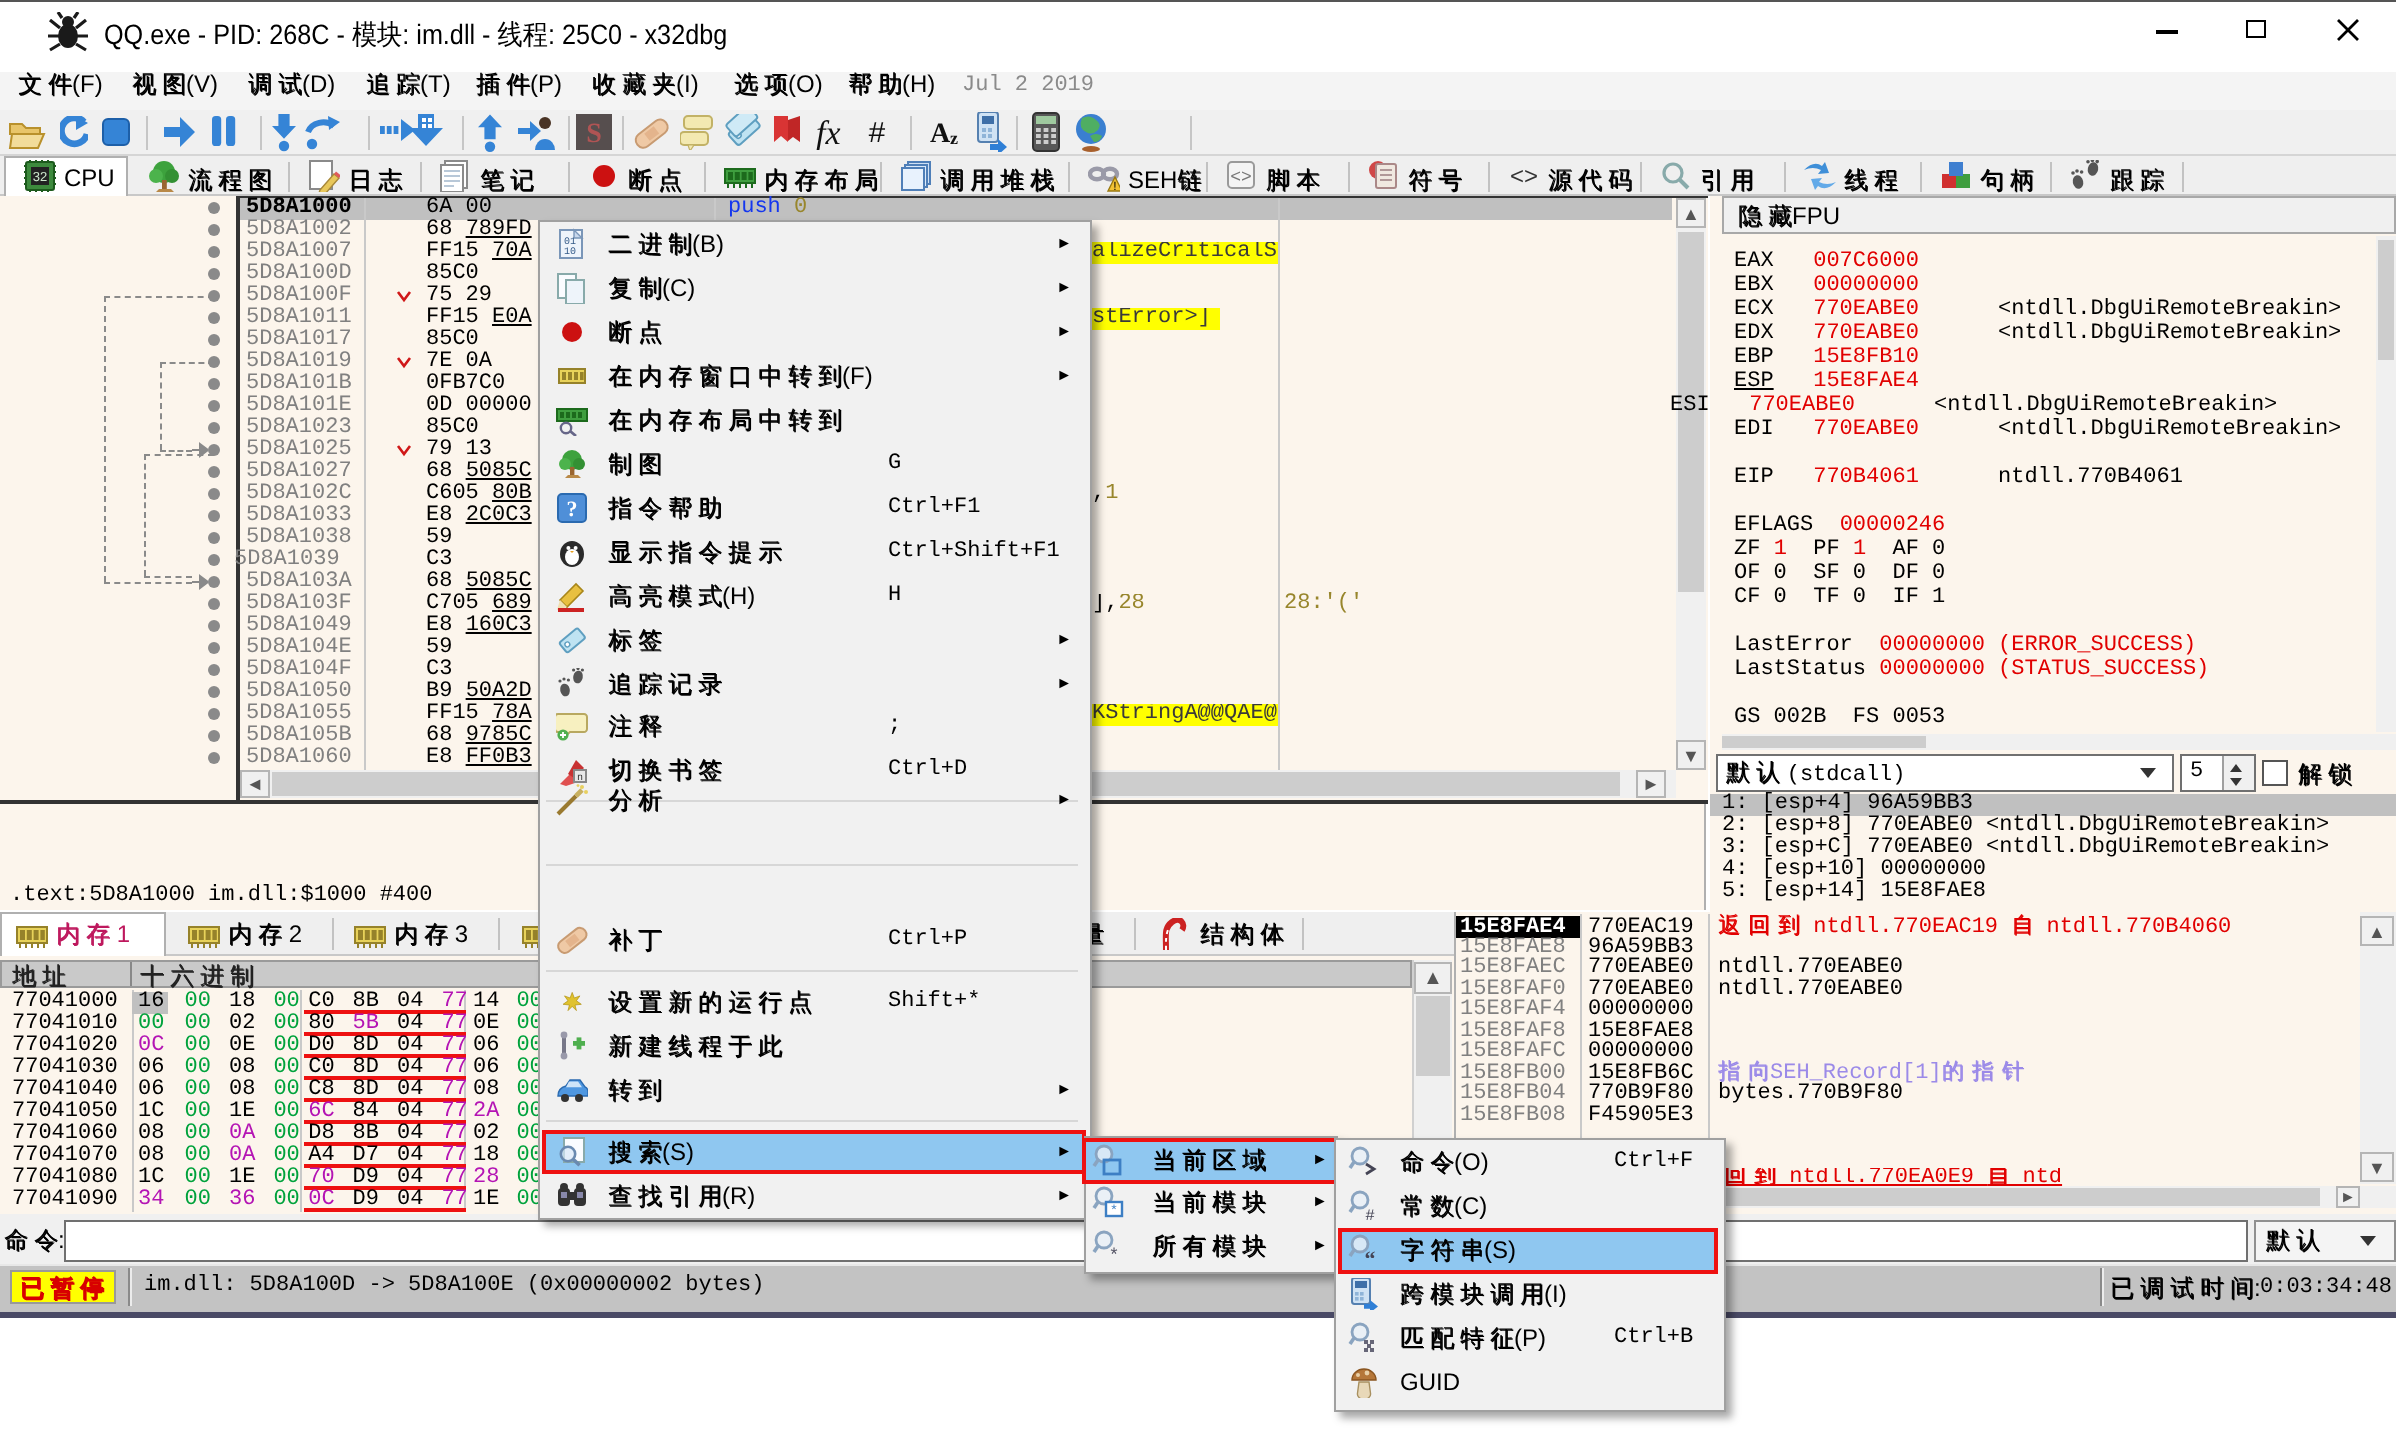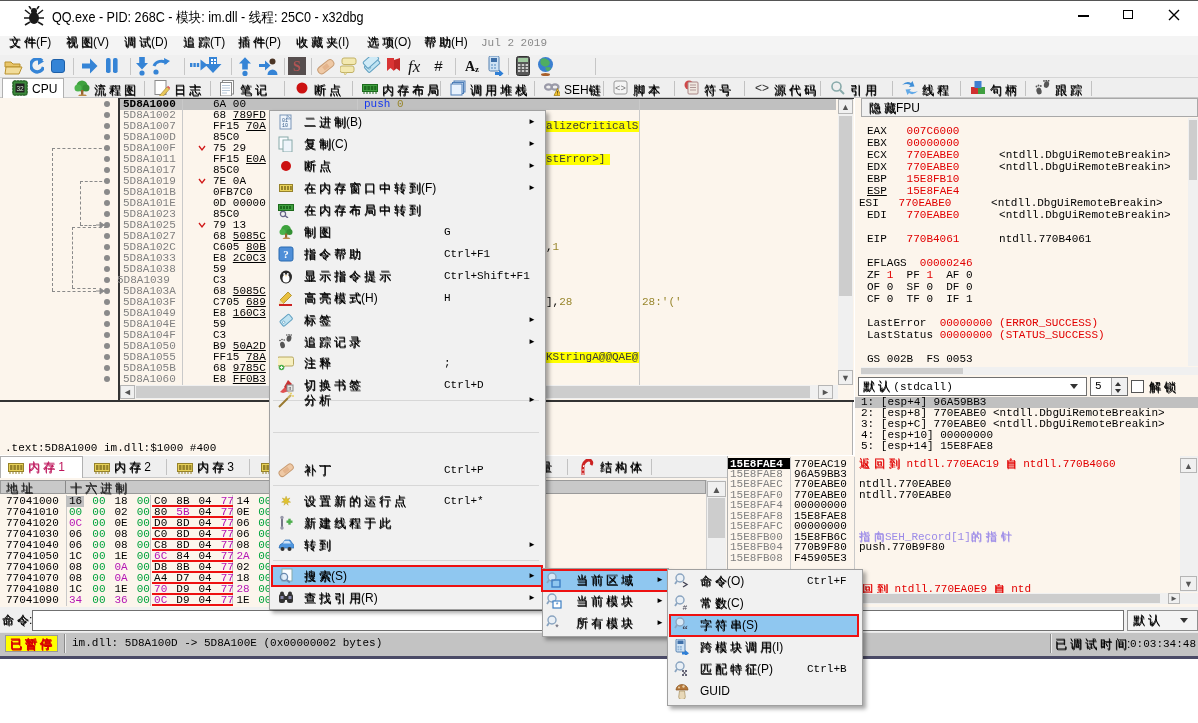--- a/index.html
+++ b/index.html
@@ -435,21 +435,21 @@
 <div class="ab mono blk" style="left:5px;top:443px">.text:5D8A1000 im.dll:$1000 #400</div>
 <div class="ab" style="left:855px;top:98px;width:343px;height:358px;background:#fcf5ec"></div>
 <div class="ab" style="left:861px;top:98px;width:337px;height:19px;background:#f0f0f0;border:1px solid #a8a8a8"></div>
 <div class="ab cjk" style="left:869px;top:102px;color:#000"><span class="cs">隐藏</span>FPU</div>
 <div class="ab mono" style="left:867px;top:126px">EAX   <span class="red">007C6000</span></div>
 <div class="ab mono" style="left:867px;top:138px">EBX   <span class="red">00000000</span></div>
 <div class="ab mono" style="left:867px;top:150px">ECX   <span class="red">770EABE0</span>      &lt;ntdll.DbgUiRemoteBreakin&gt;</div>
 <div class="ab mono" style="left:867px;top:162px">EDX   <span class="red">770EABE0</span>      &lt;ntdll.DbgUiRemoteBreakin&gt;</div>
 <div class="ab mono" style="left:867px;top:174px">EBP   <span class="red">15E8FB10</span></div>
 <div class="ab mono" style="left:867px;top:186px"><u>ESP</u>   <span class="red">15E8FAE4</span></div>
-<div class="ab mono" style="left:859px;top:198px">ESI   <span class="red">770EABE0</span>      &lt;ntdll.DbgUiRemoteBreakin&gt;</div>
+<div class="ab mono" style="left:835px;top:198px">ESI   <span class="red">770EABE0</span>      &lt;ntdll.DbgUiRemoteBreakin&gt;</div>
 <div class="ab mono" style="left:867px;top:210px">EDI   <span class="red">770EABE0</span>      &lt;ntdll.DbgUiRemoteBreakin&gt;</div>
 <div class="ab mono" style="left:867px;top:234px">EIP   <span class="red">770B4061</span>      ntdll.770B4061</div>
 <div class="ab mono" style="left:867px;top:258px">EFLAGS  <span class="red">00000246</span></div>
 <div class="ab mono" style="left:867px;top:270px">ZF <span class="red">1</span>  PF <span class="red">1</span>  AF 0</div>
 <div class="ab mono" style="left:867px;top:282px">OF 0  SF 0  DF 0</div>
 <div class="ab mono" style="left:867px;top:294px">CF 0  TF 0  IF 1</div>
 <div class="ab mono" style="left:867px;top:318px">LastError  <span class="red">00000000 (ERROR_SUCCESS)</span></div>
 <div class="ab mono" style="left:867px;top:330px">LastStatus <span class="red">00000000 (STATUS_SUCCESS)</span></div>
 <div class="ab mono" style="left:867px;top:354px">GS 002B  FS 0053</div>
 <div class="sb" style="left:1188px;top:118px;width:10px;height:248px"></div>
@@ -689,21 +689,21 @@
 <div class="ab mono blk" style="left:794px;top:500.3px">00000000</div>
 <div class="ab mono gray" style="left:730px;top:510.8px">15E8FAF8</div>
 <div class="ab mono blk" style="left:794px;top:510.8px">15E8FAE8</div>
 <div class="ab mono gray" style="left:730px;top:521.2px">15E8FAFC</div>
 <div class="ab mono blk" style="left:794px;top:521.2px">00000000</div>
 <div class="ab mono gray" style="left:730px;top:531.6px">15E8FB00</div>
 <div class="ab mono blk" style="left:794px;top:531.6px">15E8FB6C</div>
 <div class="ab mono" style="left:859px;top:531.6px"><span style="color:#9b8ae8"><span class="cm">指向</span>SEH_Record[1]<span class="cm">的指针</span></span></div>
 <div class="ab mono gray" style="left:730px;top:542.1px">15E8FB04</div>
 <div class="ab mono blk" style="left:794px;top:542.1px">770B9F80</div>
-<div class="ab mono" style="left:859px;top:542.1px">push.770B9F80</div>
+<div class="ab mono" style="left:859px;top:542.1px">bytes.770B9F80</div>
 <div class="ab mono gray" style="left:730px;top:552.5px">15E8FB08</div>
 <div class="ab mono blk" style="left:794px;top:552.5px">F45905E3</div>
 <div class="ab mono red" style="left:862px;top:584px;width:170px;overflow:hidden;text-decoration:underline"><span class="cm">回到</span> ntdll.770EA0E9 <span class="cm">自</span> ntd</div>
 <div class="sb" style="left:1180px;top:456px;width:18px;height:136px"></div>
 <div class="sbtn" style="left:1180px;top:458px;width:17px;height:15px;font-size:9px;line-height:14px">▲</div>
 <div class="sbtn" style="left:1180px;top:576px;width:17px;height:15px;font-size:9px;line-height:14px">▼</div>
 <div class="sb" style="left:728px;top:593px;width:470px;height:11px"></div>
 <div class="sbtn" style="left:1168px;top:593px;width:12px;height:11px;font-size:8px;line-height:10px">►</div>
 <div class="thumb" style="left:728px;top:594px;width:432px;height:9px"></div>
 <div class="ab" style="left:0;top:607px;width:1198px;height:25px;background:#f0f0f0"></div>
@@ -888,21 +888,21 @@
         <div class="msc">Ctrl+P</div>
       </div>
       <div class="sep" style="top:374.7px"></div>
       <div class="mitem" style="top:379.8px">
         <svg class="ab" style="left:8px;top:3px" width="16" height="16" viewBox="0 0 16 16">
           <g transform="translate(2.5 2.5) scale(0.7)">
             <path d="M8 1 l1.5 4 4-1.5 -2.5 3.5 3.5 2.5 -4.5 0.5 1 4 -3-3 -3 3 1-4 -4.5-0.5 3.5-2.5 -2.5-3.5 4 1.5z" fill="#e0c22e" stroke="#b09010" stroke-width=".5"></path>
           </g>
         </svg>
         <div class="mtxt"><span class="cs">设置新的运行点</span></div>
-        <div class="msc">Ctrl+*</div>
+        <div class="msc">Shift+*</div>
       </div>
       <div class="mitem" style="top:401.7px">
         <svg class="ab" style="left:8px;top:3px" width="16" height="16" viewBox="0 0 16 16">
           <rect x="3" y="1" width="2" height="13" rx="1" fill="#778"></rect>
           <circle cx="4" cy="2.5" r="1.7" fill="#99a"></circle>
           <circle cx="4" cy="13" r="1.7" fill="#99a"></circle>
           <rect x="8.5" y="5.5" width="6" height="2.4" fill="#4faf4f"></rect>
           <rect x="10.3" y="3.7" width="2.4" height="6" fill="#4faf4f"></rect>
         </svg>
         <div class="mtxt"><span class="cs">新建线程于此</span></div>

